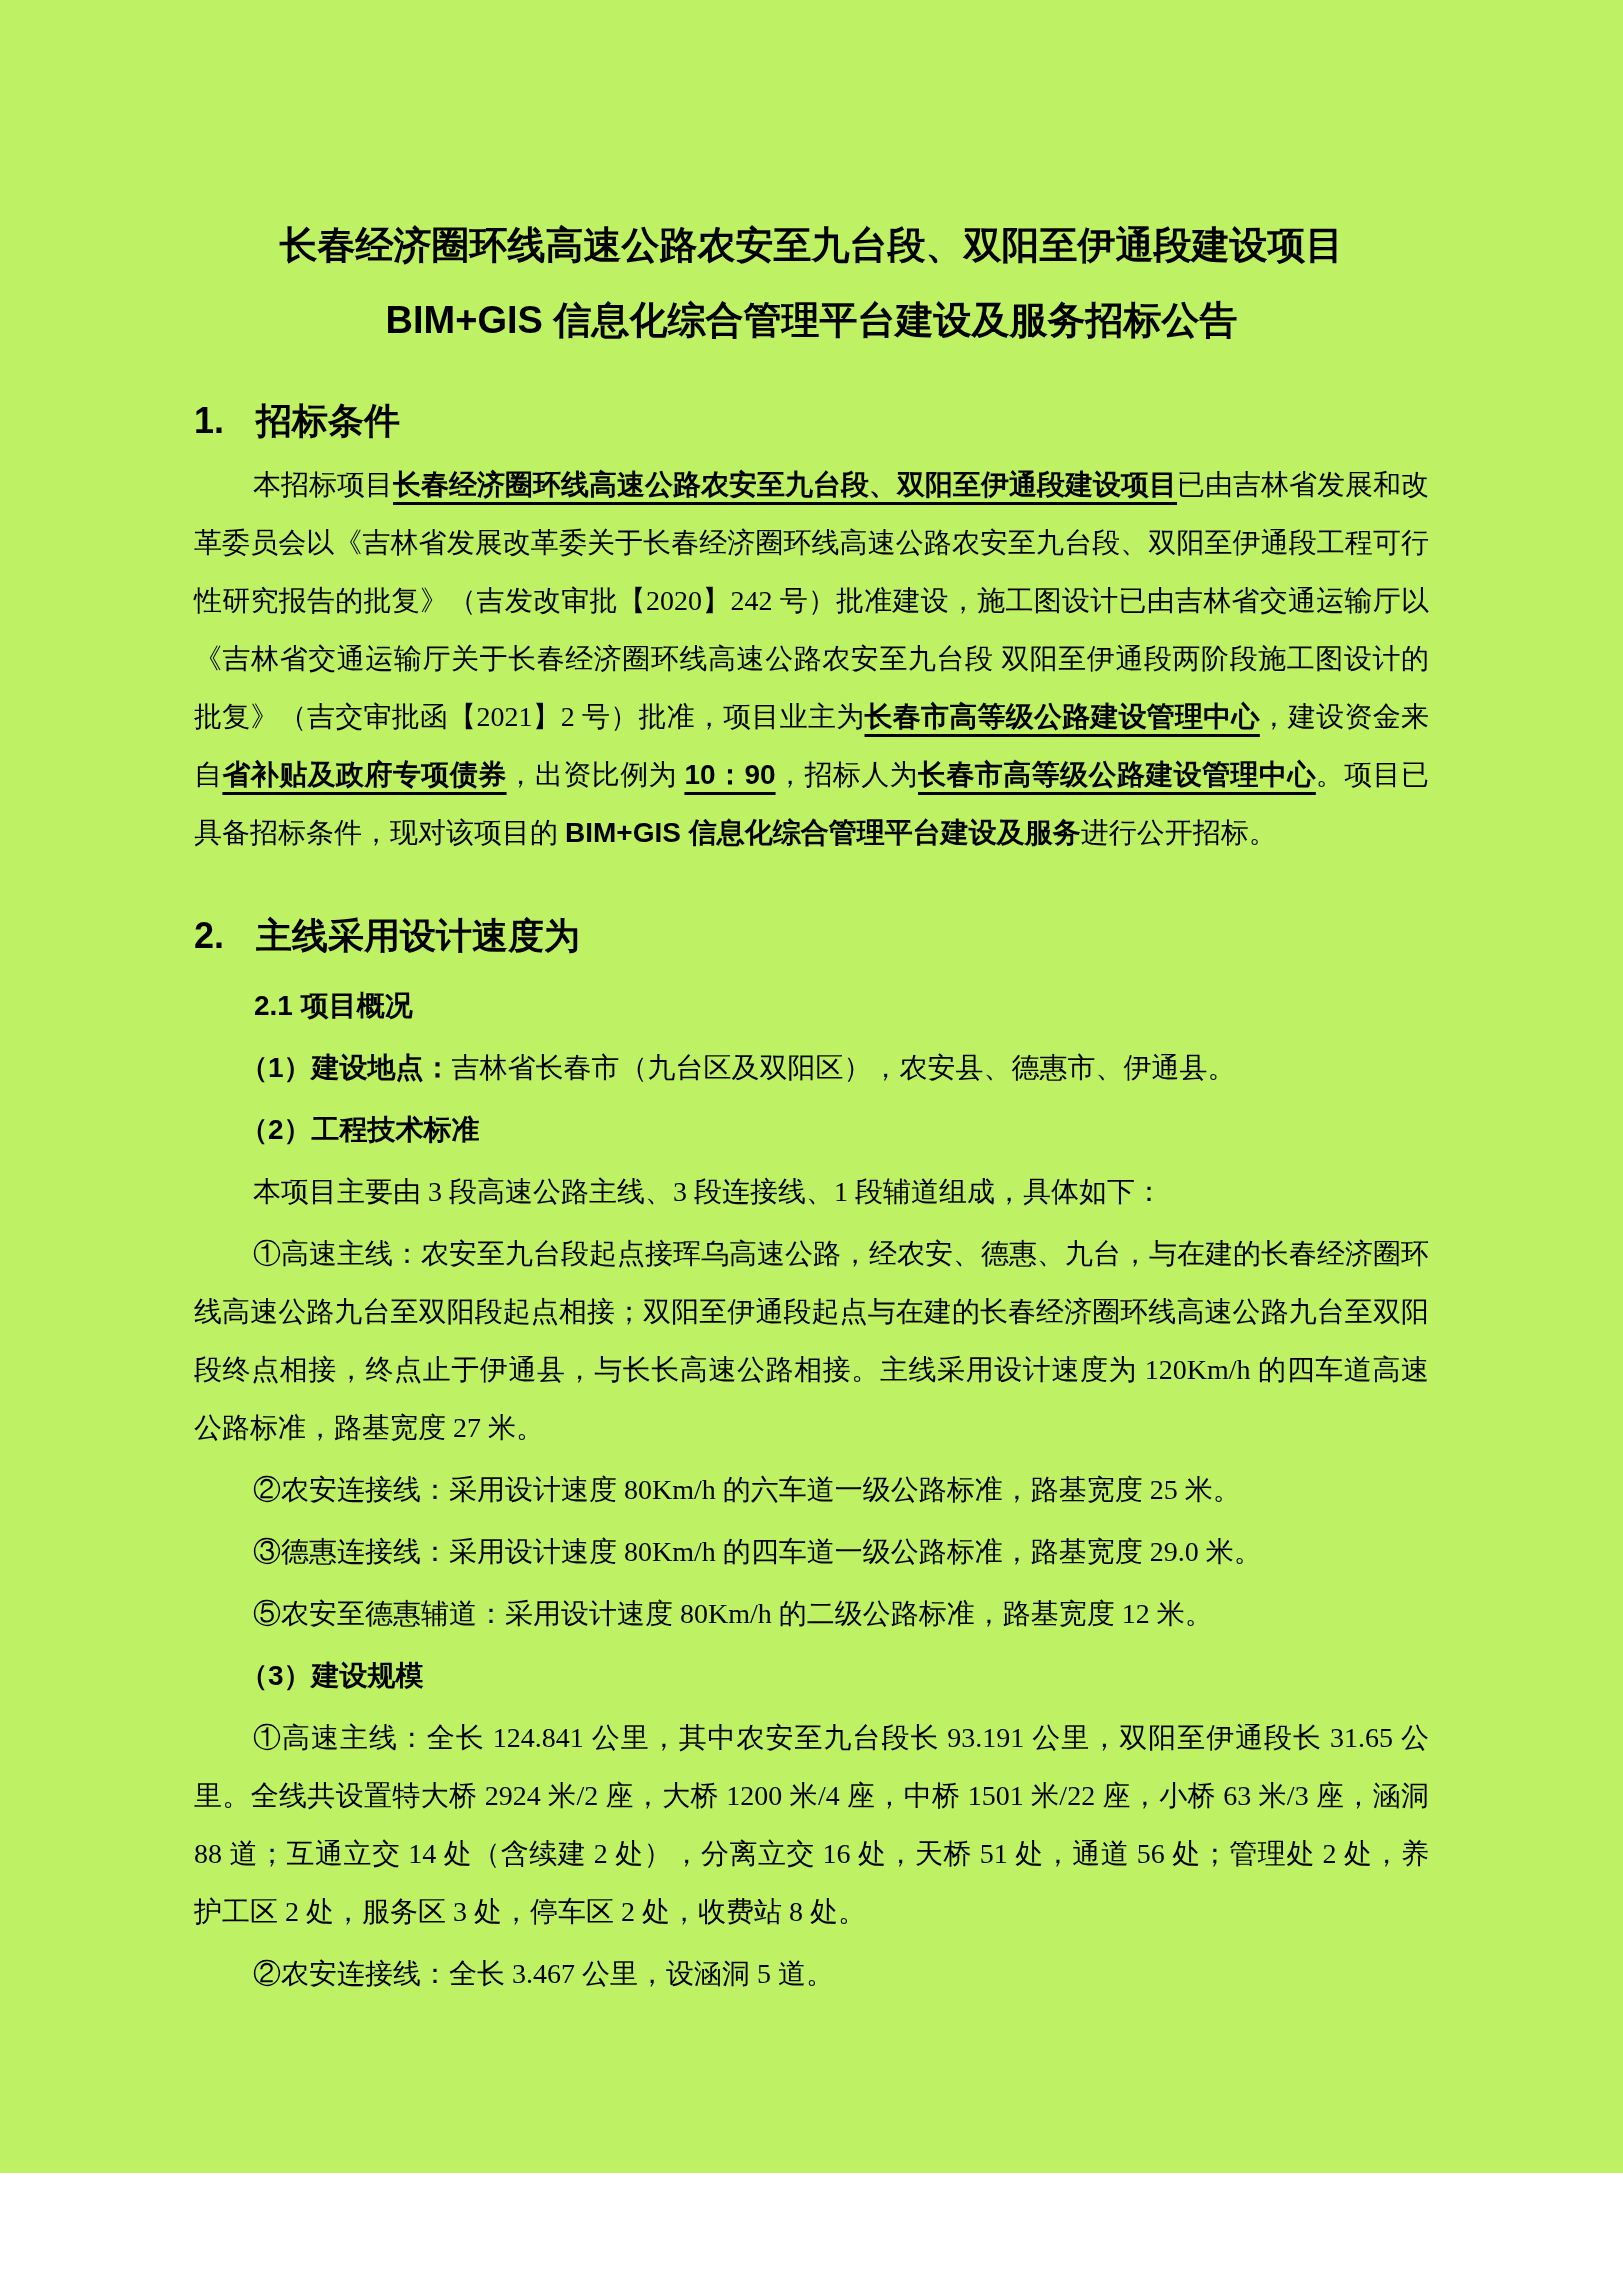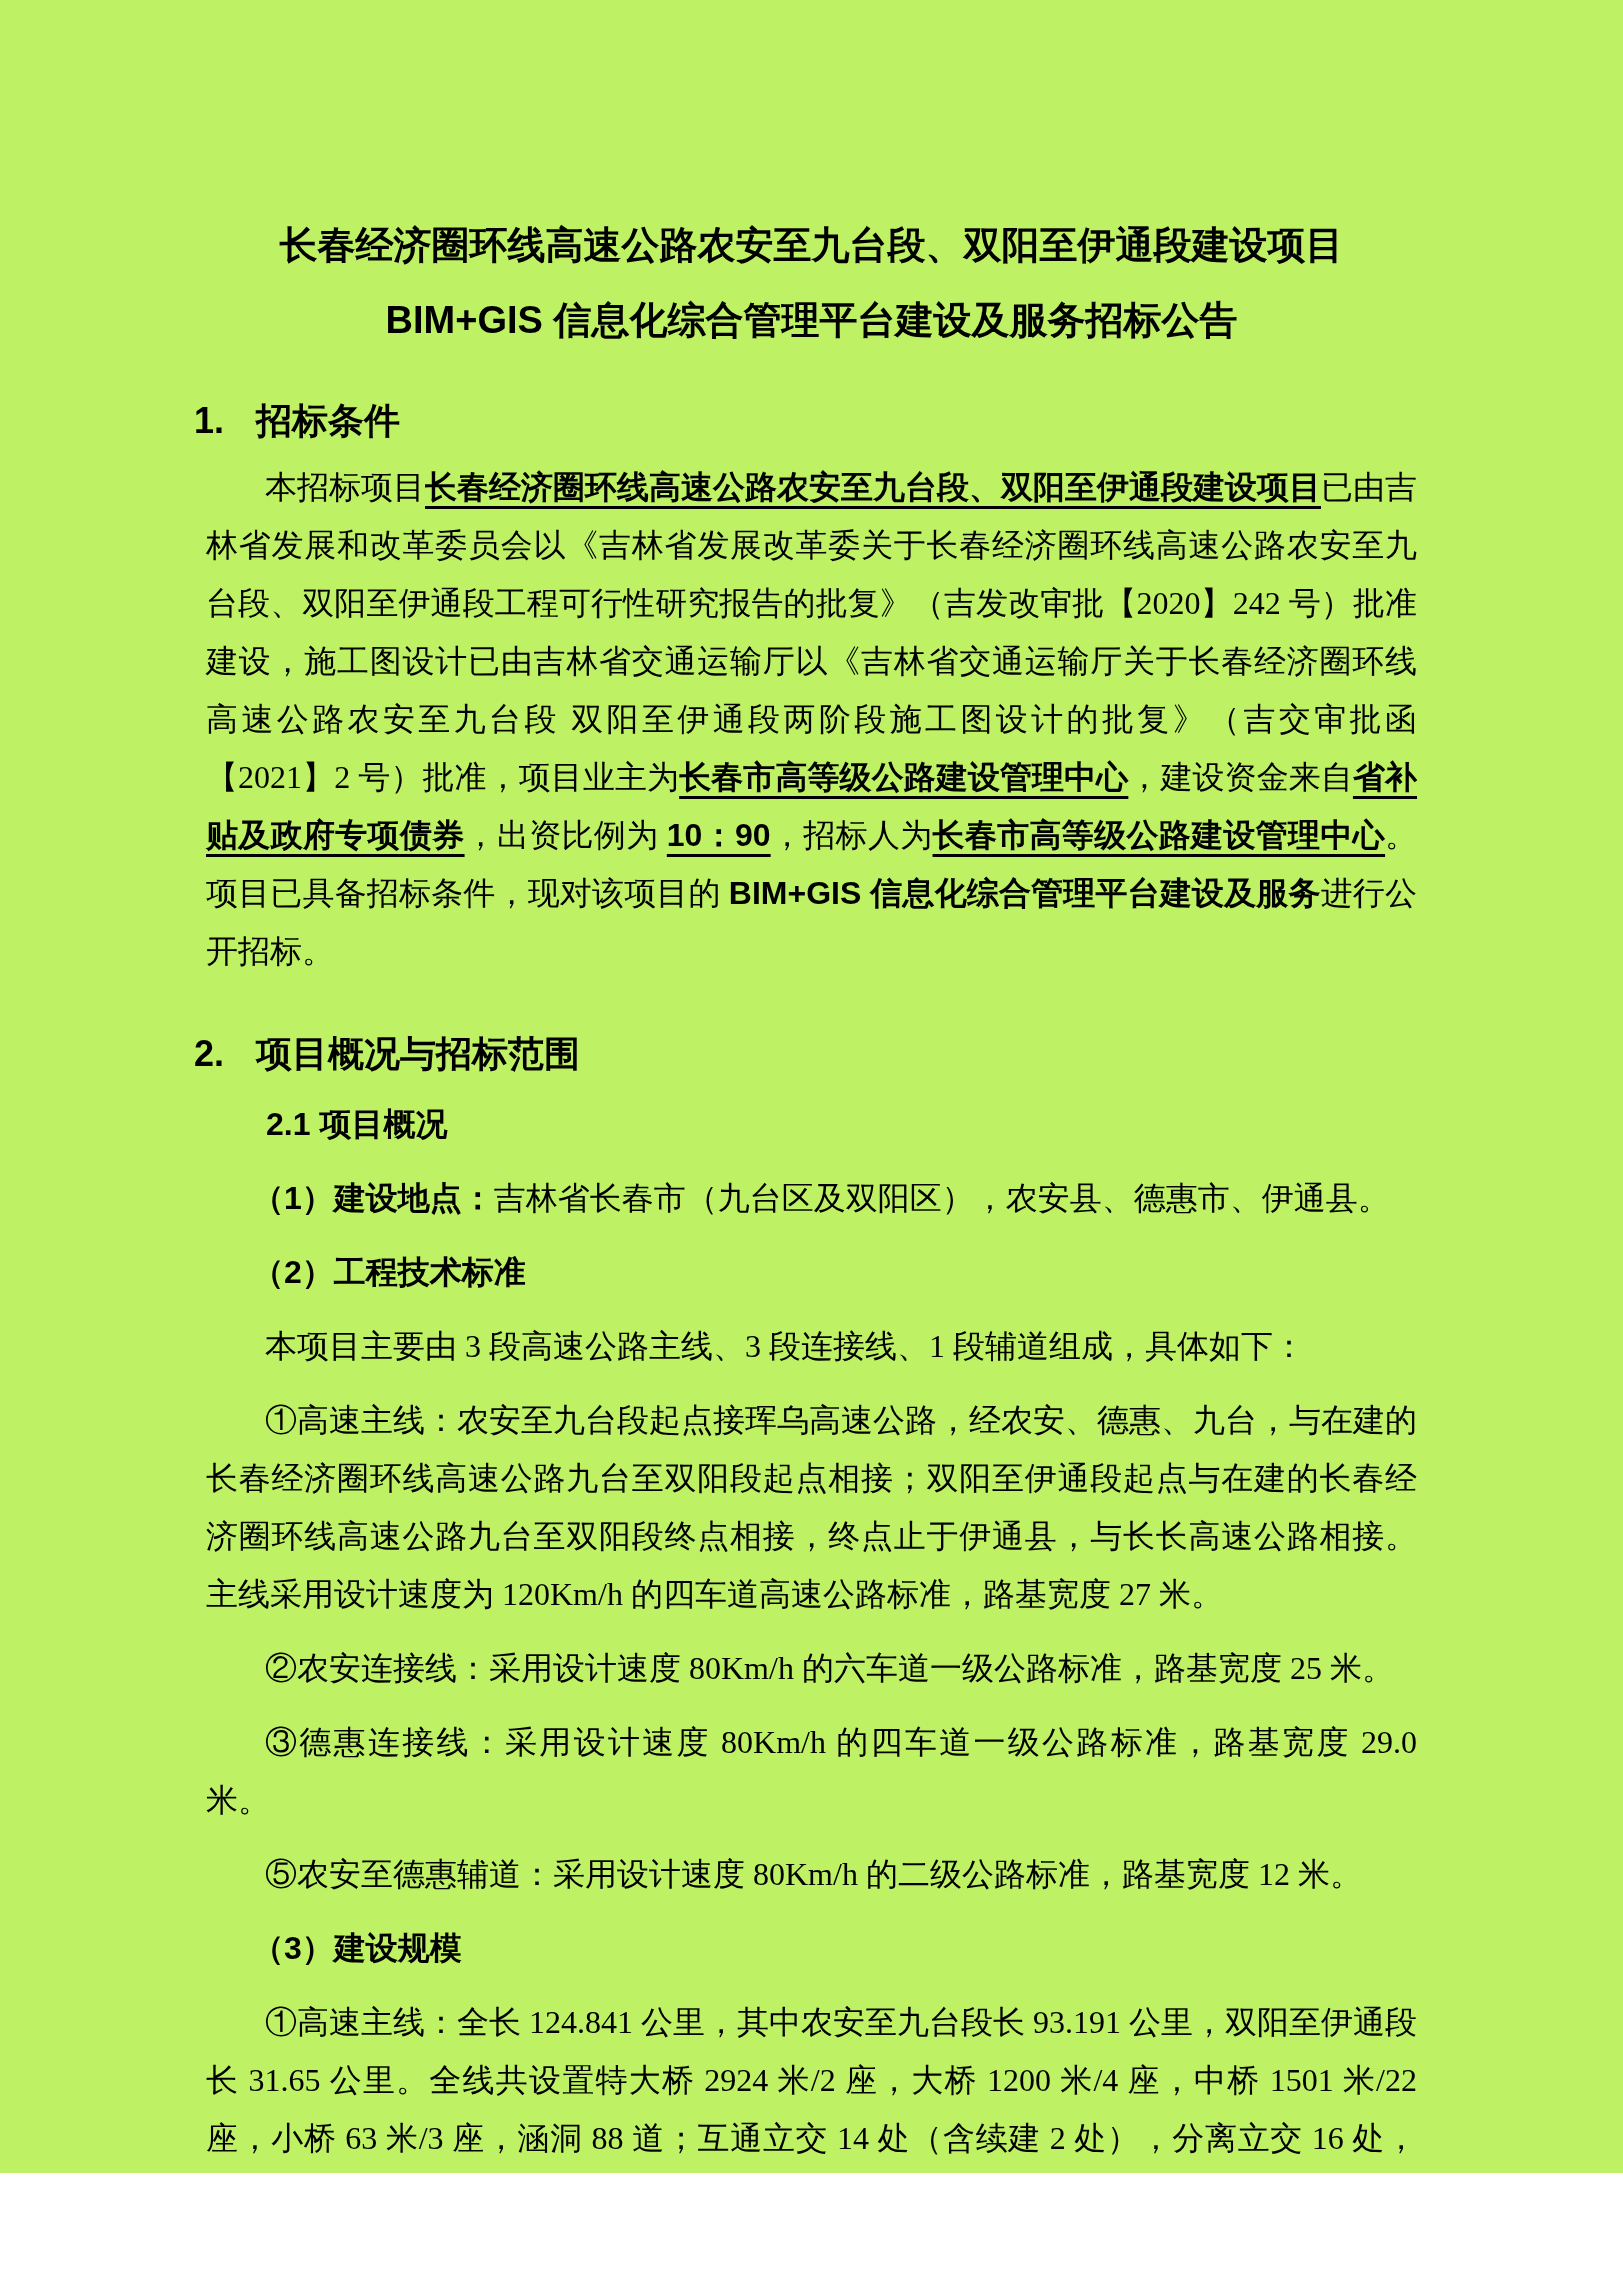--- a/index.html
+++ b/index.html
@@ -35,23 +35,23 @@
     font-weight: bold;
     font-size: 36px;
     line-height: 43px;
     margin: 41px 0 14.4px 3.9px;
   }
   .h1.second { margin-top: 52px; margin-bottom: 19.6px; }
   .h1-num { min-width: 62px; }
   
   .para, .item-line, .sub-h2 {
     font-family: "Liberation Serif", "DejaVu Serif", serif;
-    font-size: 32px;
+    font-size: 28px;
     line-height: 58px;
-    margin: 16px;
+    margin: 4px;
     text-align: justify;
     text-justify: inter-character;
   }
   .para { text-indent: 59px; }
   .sub-h2 {
     font-family: "Liberation Sans", "DejaVu Sans", sans-serif;
     font-weight: bold;
     text-indent: 60px;
     text-align: left;
   }
@@ -86,21 +86,21 @@
 
   <div class="h1">
     <span class="h1-num">1.</span>
     <span>招标条件</span>
   </div>
 
   <p class="para"><span>本招标项目</span><span class="bu">长春经济圈环线高速公路农安至九台段、双阳至伊通段建设项目</span><span>已由吉林省发展和改革委员会以《吉林省发展改革委关于长春经济圈环线高速公路农安至九台段、双阳至伊通段工程可行性研究报告的批复》（吉发改审批【2020】242 号）批准建设，施工图设计已由吉林省交通运输厅以《吉林省交通运输厅关于长春经济圈环线高速公路农安至九台段 双阳至伊通段两阶段施工图设计的批复》（吉交审批函【2021】2 号）批准，项目业主为</span><span class="bu">长春市高等级公路建设管理中心</span><span>，建设资金来自</span><span class="bu">省补贴及政府专项债券</span><span>，出资比例为 </span><span class="bu">10：90</span><span>，招标人为</span><span class="bu">长春市高等级公路建设管理中心</span><span>。项目已具备招标条件，现对该项目的 </span><span class="b">BIM+GIS 信息化综合管理平台建设及服务</span><span>进行公开招标。</span></p>
 
   <div class="h1 second">
     <span class="h1-num">2.</span>
-    <span>项目概况与招标范围</span>
+    <span>主线采用设计速度为</span>
   </div>
 
   <p class="sub-h2">2.1 项目概况</p>
 
   <p class="item-line"><span class="label-bold">（1）建设地点：</span><span>吉林省长春市（九台区及双阳区），农安县、德惠市、伊通县。</span></p>
 
   <p class="item-line"><span class="label-bold">（2）工程技术标准</span></p>
 
   <p class="para">本项目主要由 3 段高速公路主线、3 段连接线、1 段辅道组成，具体如下：</p>
 

